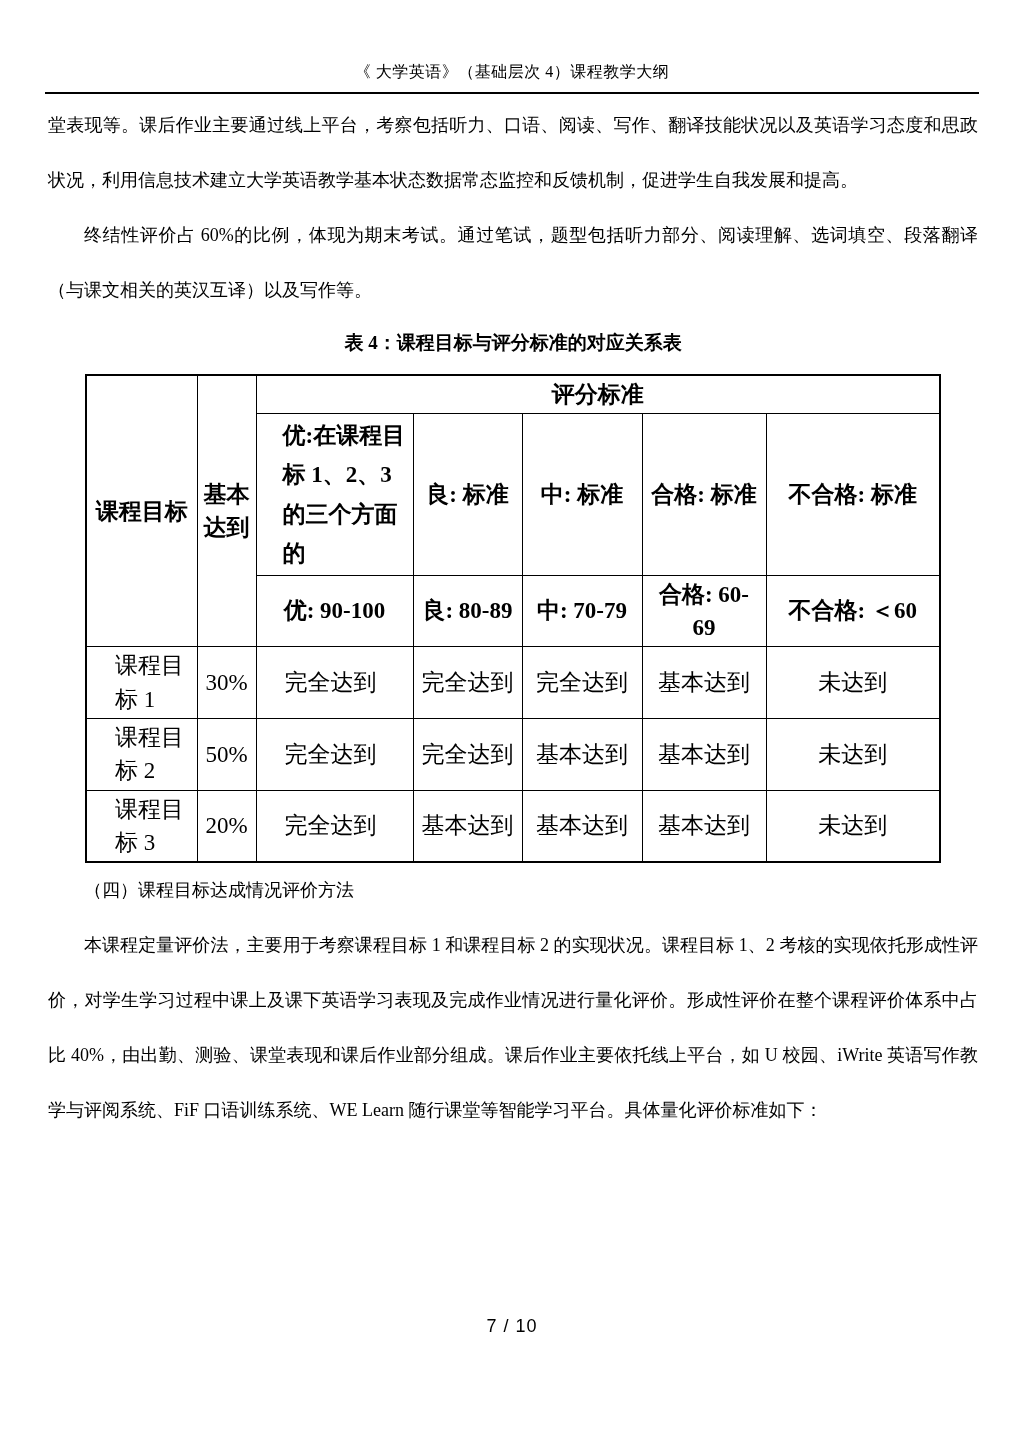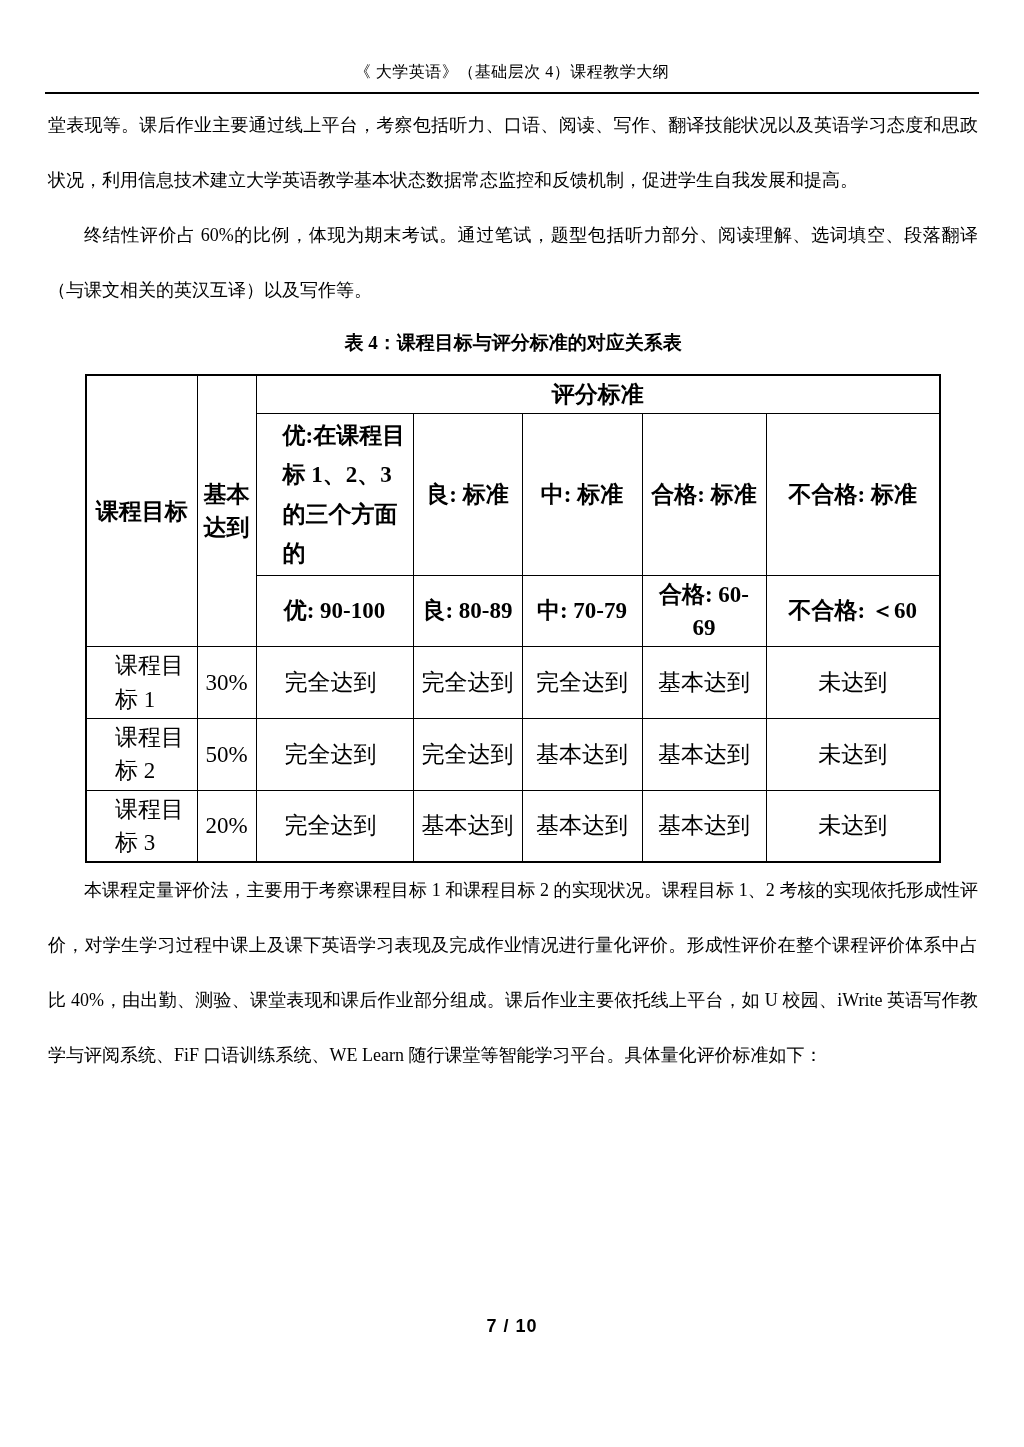--- a/index.html
+++ b/index.html
@@ -67,21 +67,21 @@
   tr.hrow3 { height: 46px; }
   tr.drow  { height: 39px; }
   .page-footer {
     position: absolute;
     left: 0;
     right: 0;
     top: 1312px;
     text-align: center;
     font-family: "Liberation Sans", "DejaVu Sans", sans-serif;
     font-size: 18px;
-    font-weight: bold;
+    font-weight: normal;
     letter-spacing: 1px;
   }
 </style>
 </head>
 <body>
 
 <div class="page">
 
   <header class="page-header">
     <div class="header-title">《  大学英语》（基础层次 4）课程教学大纲</div>
@@ -147,20 +147,21 @@
           <td>20%</td>
           <td class="left">完全达到</td>
           <td>基本达到</td>
           <td>基本达到</td>
           <td>基本达到</td>
           <td>未达到</td>
         </tr>
       </tbody>
     </table>
 
+    <p class="body-text indent">（四）课程目标达成情况评价方法</p>
     <p class="body-text indent">本课程定量评价法，主要用于考察课程目标 1 和课程目标 2 的实现状况。课程目标 1、2 考核的实现依托形成性评价，对学生学习过程中课上及课下英语学习表现及完成作业情况进行量化评价。形成性评价在整个课程评价体系中占比 40%，由出勤、测验、课堂表现和课后作业部分组成。课后作业主要依托线上平台，如 U 校园、iWrite 英语写作教学与评阅系统、FiF 口语训练系统、WE Learn 随行课堂等智能学习平台。具体量化评价标准如下：</p>
 
   </main>
 
   <footer class="page-footer">
     <span>7 / 10</span>
   </footer>
 
 </div>
 

